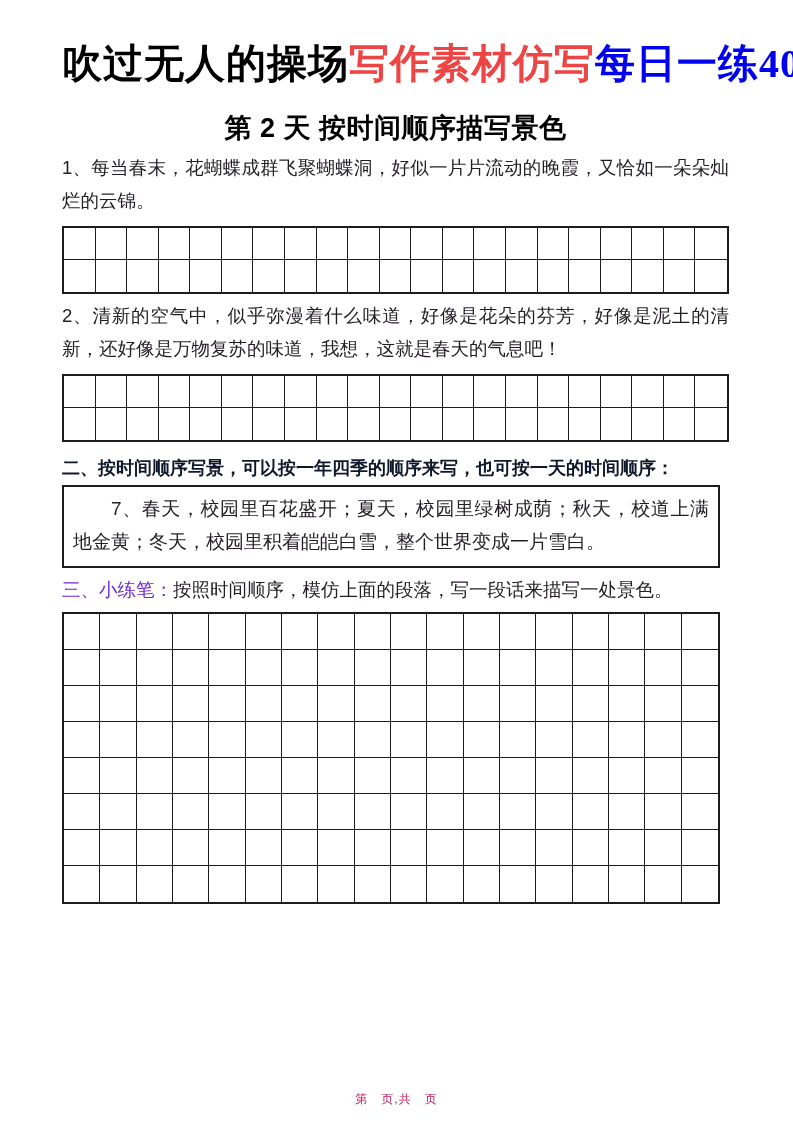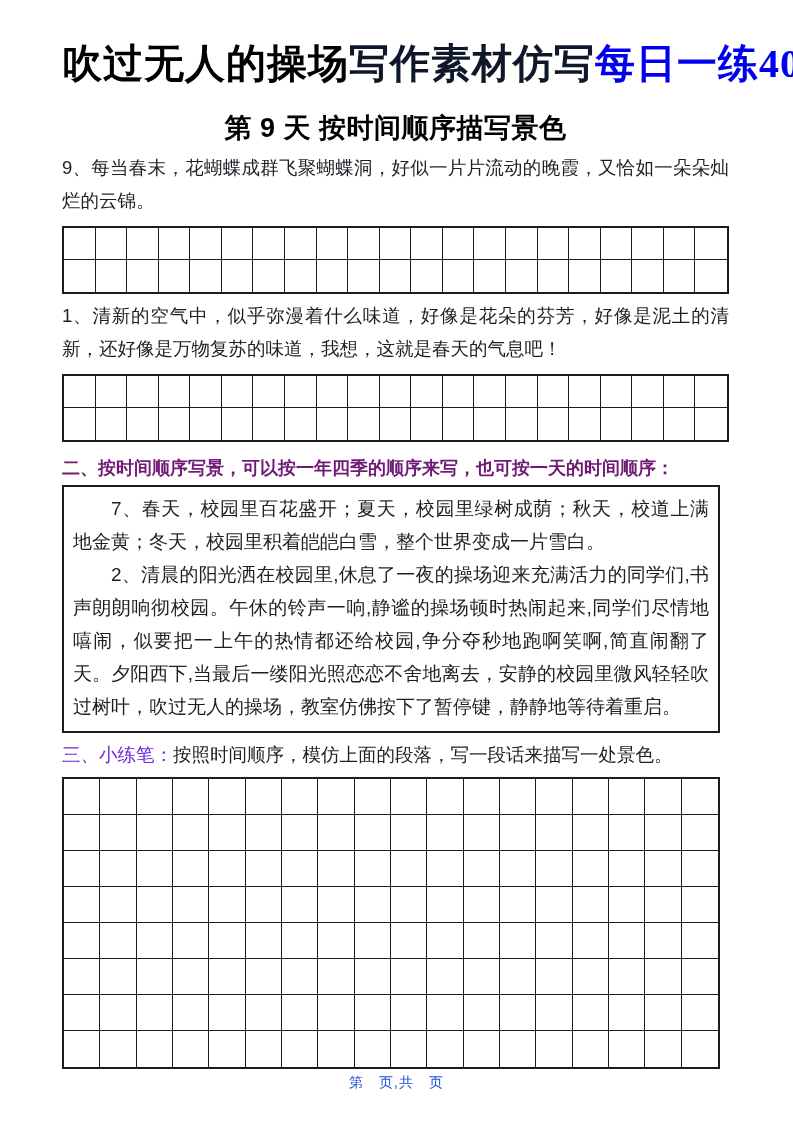--- a/index.html
+++ b/index.html
@@ -18,21 +18,21 @@
   .main-title {
     text-align: center;
     font-family: "Liberation Serif", serif;
     font-weight: bold;
     font-size: 40px;
     line-height: 52px;
     letter-spacing: 1px;
     white-space: nowrap;
   }
   .main-title .seg-black { color: #000000; }
-  .main-title .seg-red   { color: #0f172a; }
+  .main-title .seg-red   { color: #ef4444; }
   .main-title .seg-blue  { color: #0000ee; }
   .day-heading {
     text-align: center;
     font-size: 27px;
     font-weight: bold;
     color: #000000;
     margin-top: 20px;
     letter-spacing: 0.5px;
   }
   .sec-heading {
@@ -57,21 +57,21 @@
   }
   .wgrid .cell {
     border-right: 1px solid #1c1c1c;
     border-bottom: 1px solid #1c1c1c;
   }
   .wgrid .cell.last-col { border-right: none; }
   .wgrid .cell.last-row { border-bottom: none; }
   .sec2-heading {
     font-size: 18px;
     font-weight: bold;
-    color: #701a75;
+    color: #0f172a;
     margin-top: 14px;
     line-height: 24px;
     white-space: nowrap;
   }
   .example-box {
     border: 2px solid #1c1c1c;
     margin-top: 5px;
     width: 658px;
     padding: 5px 9px 8px 9px;
   }
@@ -87,41 +87,41 @@
     font-size: 18.5px;
     line-height: 26px;
     white-space: nowrap;
     color: #221c24;
   }
   .sec3-line .lbl { font-weight: normal; color: #6d28d9; }
   .essay-grid { width: 658px; }
   .footer {
     position: absolute;
     left: 0;
-    bottom: 30px;
+    bottom: 14px;
     width: 100%;
     text-align: center;
-    font-size: 14px;
-    color: #1d4ed8;
+    font-size: 12px;
+    color: #be185d;
     letter-spacing: 1px;
   }
 </style>
 </head>
 <body>
 
 <div class="page">
 
   <div class="main-title">
     <span class="seg-black">吹过无人的操场</span><span class="seg-red">写作素材仿写</span><span class="seg-blue">每日一练40天</span>
   </div>
 
-  <div class="day-heading">第 9 天 按时间顺序描写景色</div>
-
-
-  <div class="sentence">9、每当春末，花蝴蝶成群飞聚蝴蝶洞，好似一片片流动的晚霞，又恰如一朵朵灿烂的云锦。</div>
+  <div class="day-heading">第 2 天 按时间顺序描写景色</div>
+
+
+  <div class="sentence">1、每当春末，花蝴蝶成群飞聚蝴蝶洞，好似一片片流动的晚霞，又恰如一朵朵灿烂的云锦。</div>
 
   <div class="wgrid" style="grid-template-columns: repeat(21, 1fr);">
       <div class="cell" style="height: 32px;"></div>
       <div class="cell" style="height: 32px;"></div>
       <div class="cell" style="height: 32px;"></div>
       <div class="cell" style="height: 32px;"></div>
       <div class="cell" style="height: 32px;"></div>
       <div class="cell" style="height: 32px;"></div>
       <div class="cell" style="height: 32px;"></div>
       <div class="cell" style="height: 32px;"></div>
@@ -154,21 +154,21 @@
       <div class="cell last-row" style="height: 32px;"></div>
       <div class="cell last-row" style="height: 32px;"></div>
       <div class="cell last-row" style="height: 32px;"></div>
       <div class="cell last-row" style="height: 32px;"></div>
       <div class="cell last-row" style="height: 32px;"></div>
       <div class="cell last-row" style="height: 32px;"></div>
       <div class="cell last-row" style="height: 32px;"></div>
       <div class="cell last-col last-row" style="height: 32px;"></div>
     </div>
 
-  <div class="sentence">1、清新的空气中，似乎弥漫着什么味道，好像是花朵的芬芳，好像是泥土的清新，还好像是万物复苏的味道，我想，这就是春天的气息吧！</div>
+  <div class="sentence">2、清新的空气中，似乎弥漫着什么味道，好像是花朵的芬芳，好像是泥土的清新，还好像是万物复苏的味道，我想，这就是春天的气息吧！</div>
 
   <div class="wgrid" style="grid-template-columns: repeat(21, 1fr);">
       <div class="cell" style="height: 32px;"></div>
       <div class="cell" style="height: 32px;"></div>
       <div class="cell" style="height: 32px;"></div>
       <div class="cell" style="height: 32px;"></div>
       <div class="cell" style="height: 32px;"></div>
       <div class="cell" style="height: 32px;"></div>
       <div class="cell" style="height: 32px;"></div>
       <div class="cell" style="height: 32px;"></div>
@@ -205,21 +205,20 @@
       <div class="cell last-row" style="height: 32px;"></div>
       <div class="cell last-row" style="height: 32px;"></div>
       <div class="cell last-row" style="height: 32px;"></div>
       <div class="cell last-col last-row" style="height: 32px;"></div>
     </div>
 
   <div class="sec2-heading">二、按时间顺序写景，可以按一年四季的顺序来写，也可按一天的时间顺序：</div>
 
   <div class="example-box">
     <p>7、春天，校园里百花盛开；夏天，校园里绿树成荫；秋天，校道上满地金黄；冬天，校园里积着皑皑白雪，整个世界变成一片雪白。</p>
-    <p>2、清晨的阳光洒在校园里,休息了一夜的操场迎来充满活力的同学们,书声朗朗响彻校园。午休的铃声一响,静谧的操场顿时热闹起来,同学们尽情地嘻闹，似要把一上午的热情都还给校园,争分夺秒地跑啊笑啊,简直闹翻了天。夕阳西下,当最后一缕阳光照恋恋不舍地离去，安静的校园里微风轻轻吹过树叶，吹过无人的操场，教室仿佛按下了暂停键，静静地等待着重启。</p>
   </div>
 
   <div class="sec3-line">
     <span class="lbl">三、小练笔：</span><span>按照时间顺序，模仿上面的段落，写一段话来描写一处景色。</span>
   </div>
 
   <div class="wgrid essay-grid" style="grid-template-columns: repeat(18, 1fr);">
       <div class="cell" style="height: 36px;"></div>
       <div class="cell" style="height: 36px;"></div>
       <div class="cell" style="height: 36px;"></div>

